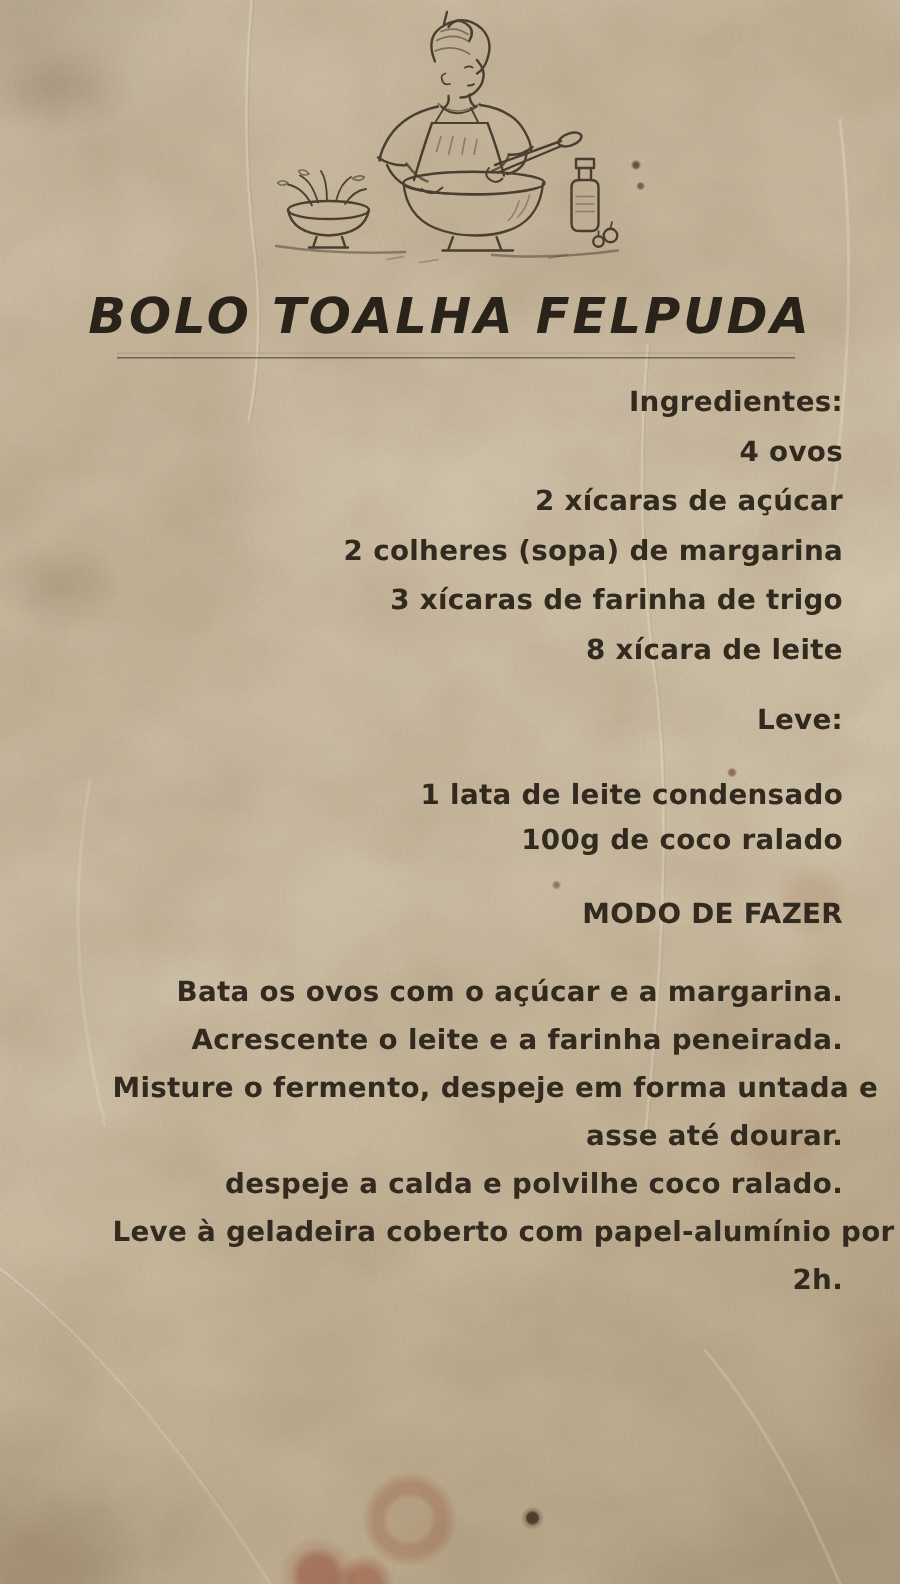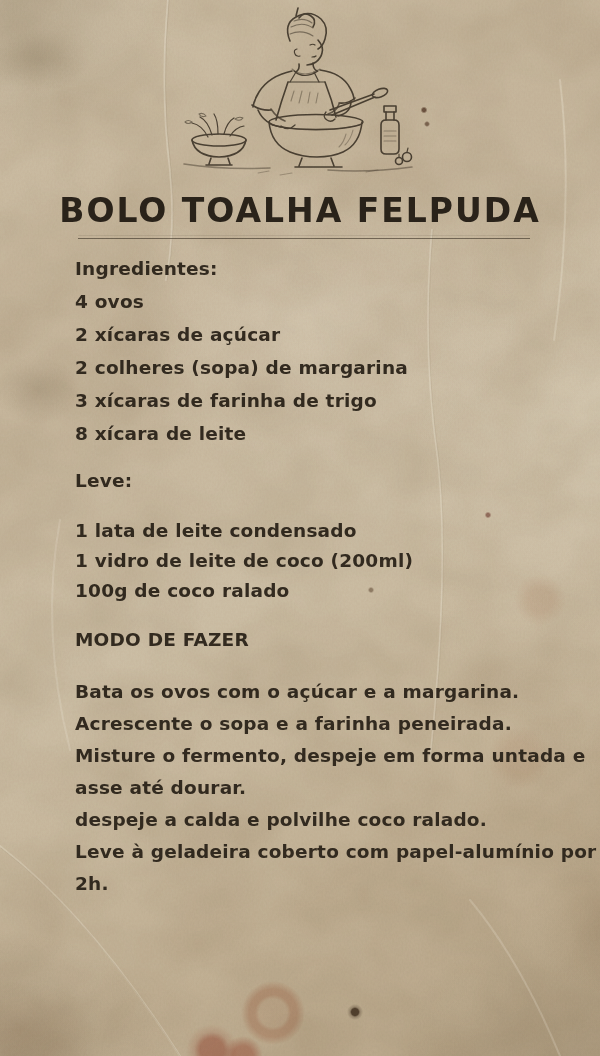--- a/index.html
+++ b/index.html
@@ -47,31 +47,33 @@
 
   .illustration{
     position:absolute;top:6px;left:50%;transform:translateX(-50%);
     width:244px;height:172px;
   }
   .title{
     position:absolute;top:191px;left:0;width:100%;
     text-align:center;
     font-size:33px;font-weight:700;letter-spacing:2px;
     color:#2a231a;
+    font-style:italic;
   }
   .divider{
     position:absolute;top:238px;left:78px;width:452px;height:0;
     border-top:1.5px solid rgba(62,52,38,0.62);
     box-shadow:0 -3px 0 rgba(62,52,38,0.10);
   }
   .content{
     position:absolute;top:252px;left:75px;right:38px;
     color:#332b20;
     font-size:18.5px;font-weight:700;letter-spacing:.2px;
     white-space:nowrap;
+    text-align:right;
   }
   .ln{line-height:33px;}
   .ln-tight{line-height:30px;}
   .ln-method{line-height:32px;}
   .sp14{height:14px;} .sp19{height:19px;} .sp17{height:17px;} .sp20{height:20px;}
 </style>
 </head>
 <body>
 
 <div class="page">
@@ -162,28 +164,27 @@
     <div class="ln">4 ovos</div>
     <div class="ln">2 xícaras de açúcar</div>
     <div class="ln">2 colheres (sopa) de margarina</div>
     <div class="ln">3 xícaras de farinha de trigo</div>
     <div class="ln">8 xícara de leite</div>
 
     <div class="sp14"></div>
     <div class="ln">Leve:</div>
     <div class="sp19"></div>
     <div class="ln-tight">1 lata de leite condensado</div>
-    <div class="ln-tight">1 vidro de leite de coco (200ml)</div>
     <div class="ln-tight">100g de coco ralado</div>
 
     <div class="sp17"></div>
     <div class="ln">MODO DE FAZER</div>
     <div class="sp20"></div>
     <div class="ln-method">Bata os ovos com o açúcar e a margarina.</div>
-    <div class="ln-method">Acrescente o sopa e a farinha peneirada.</div>
+    <div class="ln-method">Acrescente o leite e a farinha peneirada.</div>
     <div class="ln-method">Misture o fermento, despeje em forma untada e</div>
     <div class="ln-method">asse até dourar.</div>
     <div class="ln-method">despeje a calda e polvilhe coco ralado.</div>
     <div class="ln-method">Leve à geladeira coberto com papel-alumínio por</div>
     <div class="ln-method">2h.</div>
   </div>
 
   <svg class="grain blotch" width="600" height="1056">
     <filter id="mottle" x="0" y="0" width="100%" height="100%">
       <feTurbulence type="fractalNoise" baseFrequency="0.012 0.014" numOctaves="3" seed="11"></feTurbulence>

